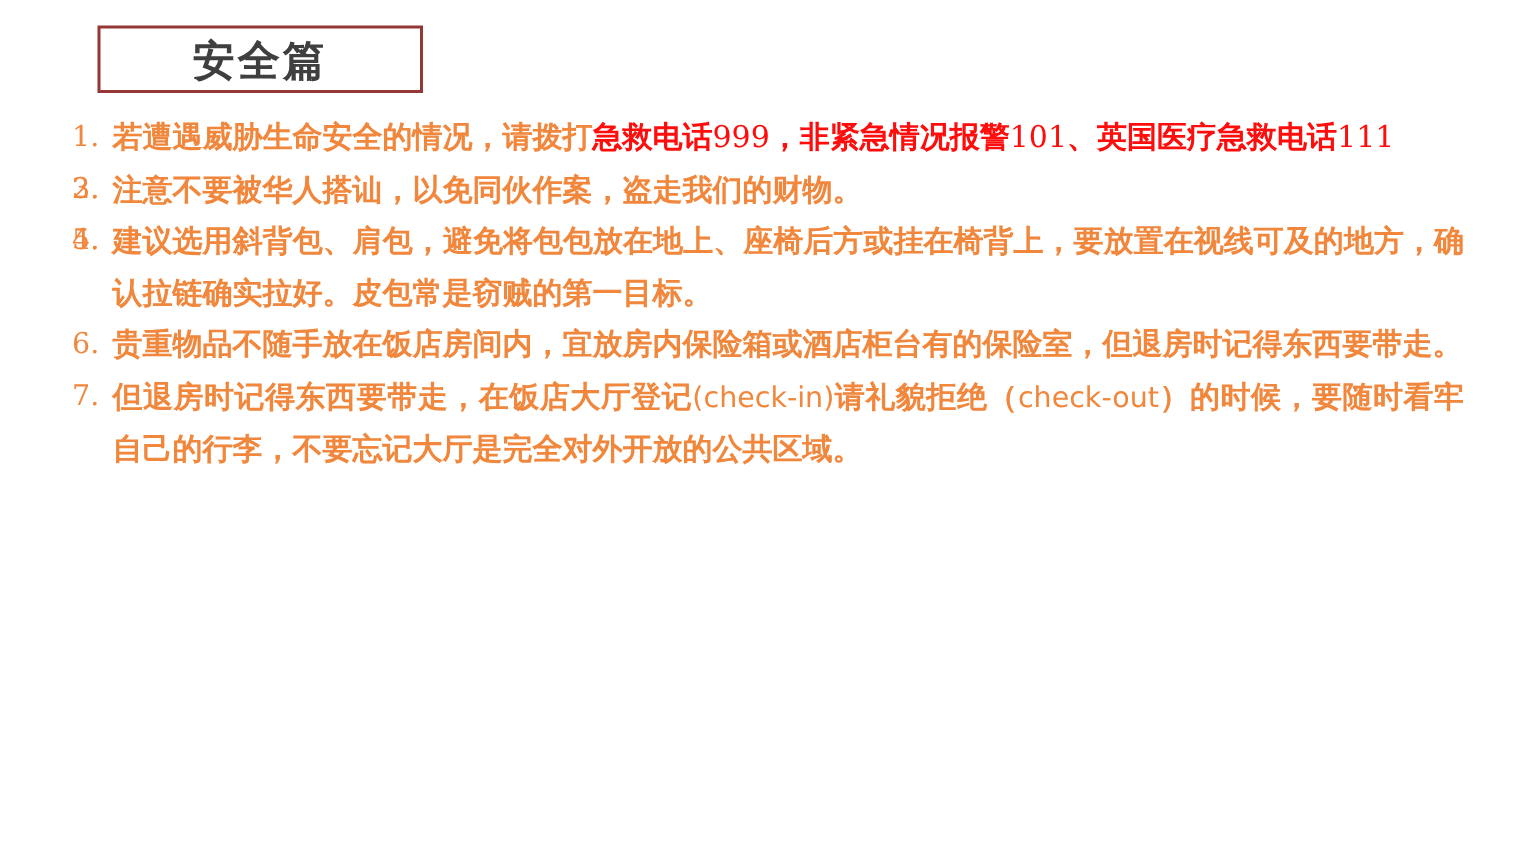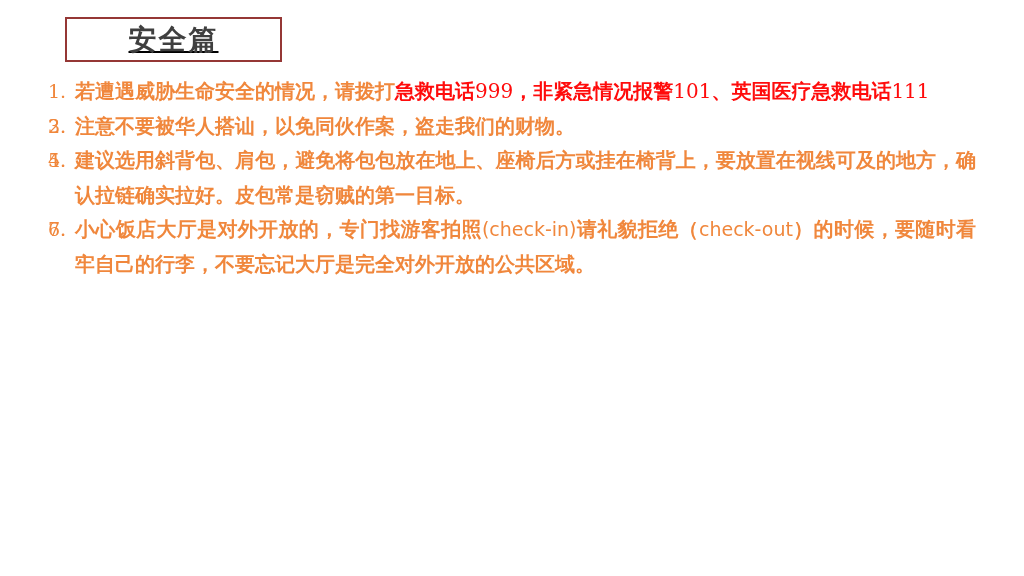--- a/index.html
+++ b/index.html
@@ -12,23 +12,22 @@
   .slide {
     position: relative;
     width: 1024px; height: 576px;
     background: #ffffff;
   }
   .title-box {
     position: absolute;
     left: 65px; top: 17px;
     width: 213px; height: 41px;
     border: 2px solid var(--title-border, #953735);
-    display: flex; align-items: center; justify-content: center;
+    display: flex; align-items: flex-end; justify-content: center;
     background: #ffffff;
-    text-decoration: underline;
   }
   .slide-title {
     font-size: 28px;
     font-weight: bold;
     color: var(--title-text, #3F3F3F);
     letter-spacing: 2px;
   }
   .safety-list {
     position: absolute;
     left: 48px; top: 74px;
@@ -73,16 +72,16 @@
 <div class="slide">
   <div class="title-box">
     <span class="slide-title">安全篇</span>
   </div>
   <ol class="safety-list" id="safety-list">
       <li class="list-item"><span class="item-number">1.</span><span class="item-text"><span class="seg seg-orange">若遭遇威胁生命安全的情况，请拨打</span><span class="seg seg-red">急救电话</span><span class="seg seg-red-num">999</span><span class="seg seg-red">，非紧急情况报警</span><span class="seg seg-red-num">101</span><span class="seg seg-red">、英国医疗急救电话</span><span class="seg seg-red-num">111</span></span></li>
       <li class="list-item"><span class="item-number">2.</span></li>
       <li class="list-item"><span class="item-number">3.</span><span class="item-text"><span class="seg seg-orange">注意不要被华人搭讪，以免同伙作案，盗走我们的财物。</span></span></li>
       <li class="list-item"><span class="item-number">4.</span></li>
       <li class="list-item"><span class="item-number">5.</span><span class="item-text"><span class="seg seg-orange">建议选用斜背包、肩包，避免将包包放在地上、座椅后方或挂在椅背上，要放置在视线可及的地方，确认拉链确实拉好。皮包常是窃贼的第一目标。</span></span></li>
-      <li class="list-item"><span class="item-number">6.</span></li>
-      <li class="list-item"><span class="item-number">7.</span><span class="item-text"><span class="seg seg-orange">小心饭店大厅是对外开放的，专门找游客拍照</span><span class="seg seg-orange-latin">(check-in)</span><span class="seg seg-orange">请礼貌拒绝（</span><span class="seg seg-orange-latin">check-out</span><span class="seg seg-orange">）的时候，要随时看牢自己的行李，不要忘记大厅是完全对外开放的公共区域。</span></span></li>
+      <li class="list-item"><span class="item-number">6.</span><span class="item-text"><span class="seg seg-orange">贵重物品不随手放在饭店房间内，宜放房内保险箱或酒店柜台有的保险室，但退房时记得东西要带走。</span></span></li>
+      <li class="list-item"><span class="item-number">7.</span><span class="item-text"><span class="seg seg-orange">但退房时记得东西要带走，在饭店大厅登记</span><span class="seg seg-orange-latin">(check-in)</span><span class="seg seg-orange">请礼貌拒绝（</span><span class="seg seg-orange-latin">check-out</span><span class="seg seg-orange">）的时候，要随时看牢自己的行李，不要忘记大厅是完全对外开放的公共区域。</span></span></li>
     </ol>
 </div>
 
 </body></html>

